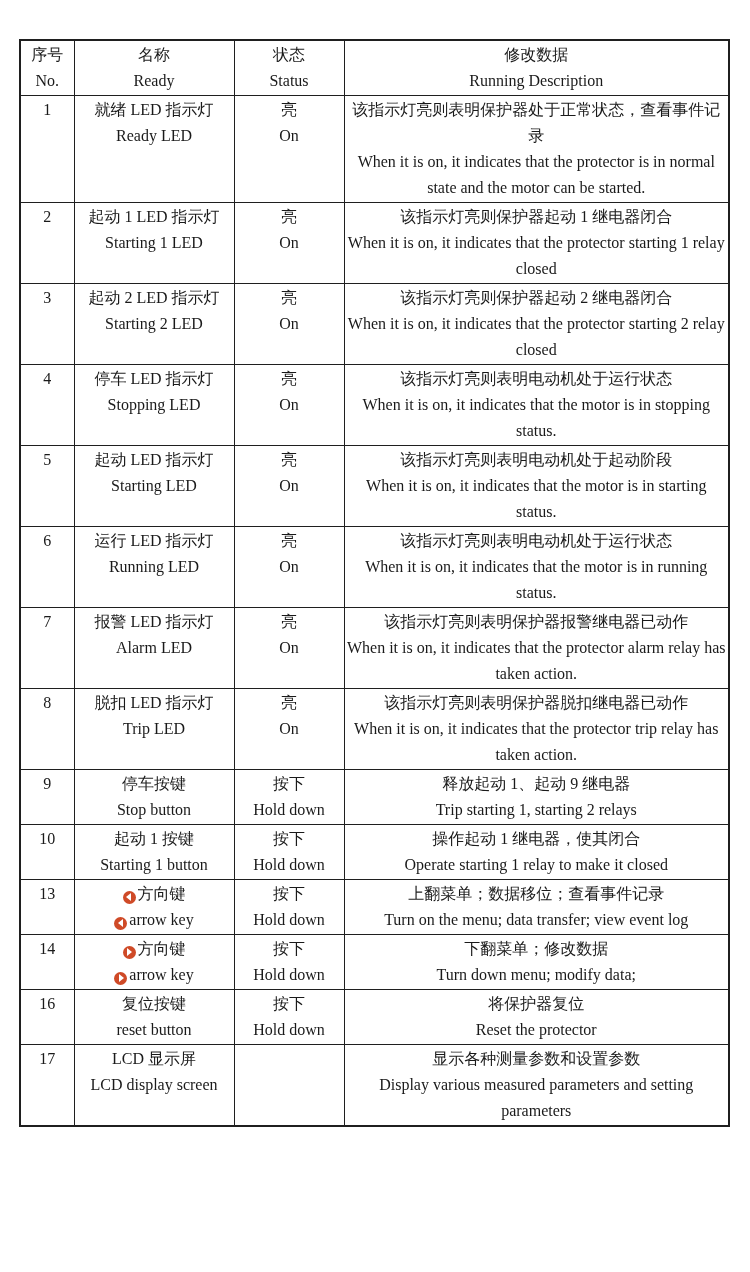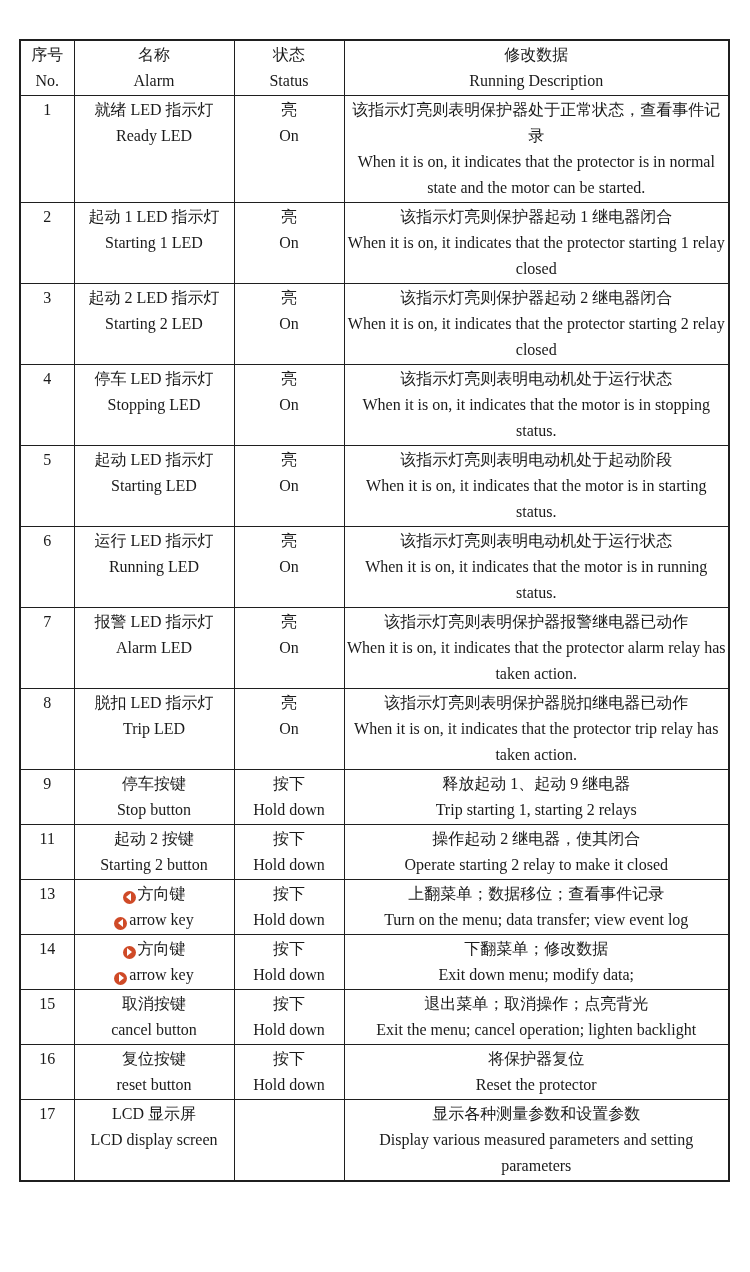--- a/index.html
+++ b/index.html
@@ -74,21 +74,21 @@
     <col style="width:385px">
   </colgroup>
   <thead>
     <tr>
       <th>
         <div class="line zh">序号</div>
         <div class="line en">No.</div>
       </th>
       <th>
         <div class="line zh">名称</div>
-        <div class="line en">Alarm</div>
+        <div class="line en">Ready</div>
       </th>
       <th>
         <div class="line zh">状态</div>
         <div class="line en">Status</div>
       </th>
       <th>
         <div class="line zh">修改数据</div>
         <div class="line en">Running Description</div>
       </th>
     </tr>
@@ -242,33 +242,33 @@
       <div class="line zh">按下</div>
       <div class="line en">Hold down</div>
     </td>
     <td>
       <div class="zh">释放起动 1、起动 9 继电器</div>
       <div class="en">Trip starting 1, starting 2 relays</div>
     </td>
   </tr>
       <tr>
     <td>
-      <div class="line">11</div>
-    </td>
-    <td>
-      <div class="line zh"><span>起动 2 按键</span></div>
-      <div class="line en"><span>Starting 2 button</span></div>
-    </td>
-    <td>
-      <div class="line zh">按下</div>
-      <div class="line en">Hold down</div>
-    </td>
-    <td>
-      <div class="zh">操作起动 2 继电器，使其闭合</div>
-      <div class="en">Operate starting 2 relay to make it closed</div>
+      <div class="line">10</div>
+    </td>
+    <td>
+      <div class="line zh"><span>起动 1 按键</span></div>
+      <div class="line en"><span>Starting 1 button</span></div>
+    </td>
+    <td>
+      <div class="line zh">按下</div>
+      <div class="line en">Hold down</div>
+    </td>
+    <td>
+      <div class="zh">操作起动 1 继电器，使其闭合</div>
+      <div class="en">Operate starting 1 relay to make it closed</div>
     </td>
   </tr>
       <tr>
     <td>
       <div class="line">13</div>
     </td>
     <td>
       <div class="line zh"><span class="key-icon" style="background: rgb(207, 74, 39);">
               <span class="tri tri-left"></span>
             </span><span>方向键</span></div>
@@ -296,38 +296,21 @@
       <div class="line en"><span class="key-icon" style="background: rgb(207, 74, 39);">
               <span class="tri tri-right"></span>
             </span><span>arrow key</span></div>
     </td>
     <td>
       <div class="line zh">按下</div>
       <div class="line en">Hold down</div>
     </td>
     <td>
       <div class="zh">下翻菜单；修改数据</div>
-      <div class="en">Exit down menu; modify data;</div>
-    </td>
-  </tr>
-      <tr>
-    <td>
-      <div class="line">15</div>
-    </td>
-    <td>
-      <div class="line zh"><span>取消按键</span></div>
-      <div class="line en"><span>cancel button</span></div>
-    </td>
-    <td>
-      <div class="line zh">按下</div>
-      <div class="line en">Hold down</div>
-    </td>
-    <td>
-      <div class="zh">退出菜单；取消操作；点亮背光</div>
-      <div class="en">Exit the menu; cancel operation; lighten backlight</div>
+      <div class="en">Turn down menu; modify data;</div>
     </td>
   </tr>
       <tr>
     <td>
       <div class="line">16</div>
     </td>
     <td>
       <div class="line zh"><span>复位按键</span></div>
       <div class="line en"><span>reset button</span></div>
     </td>

